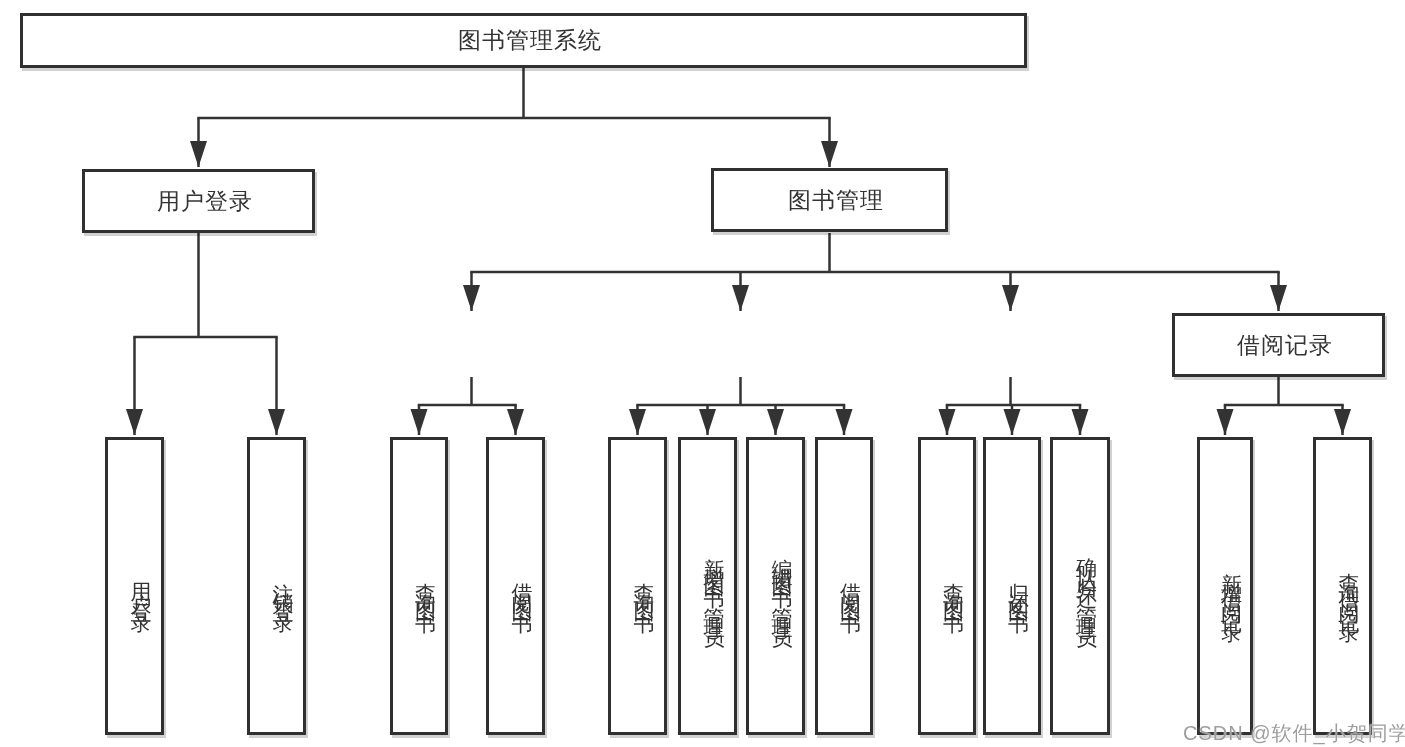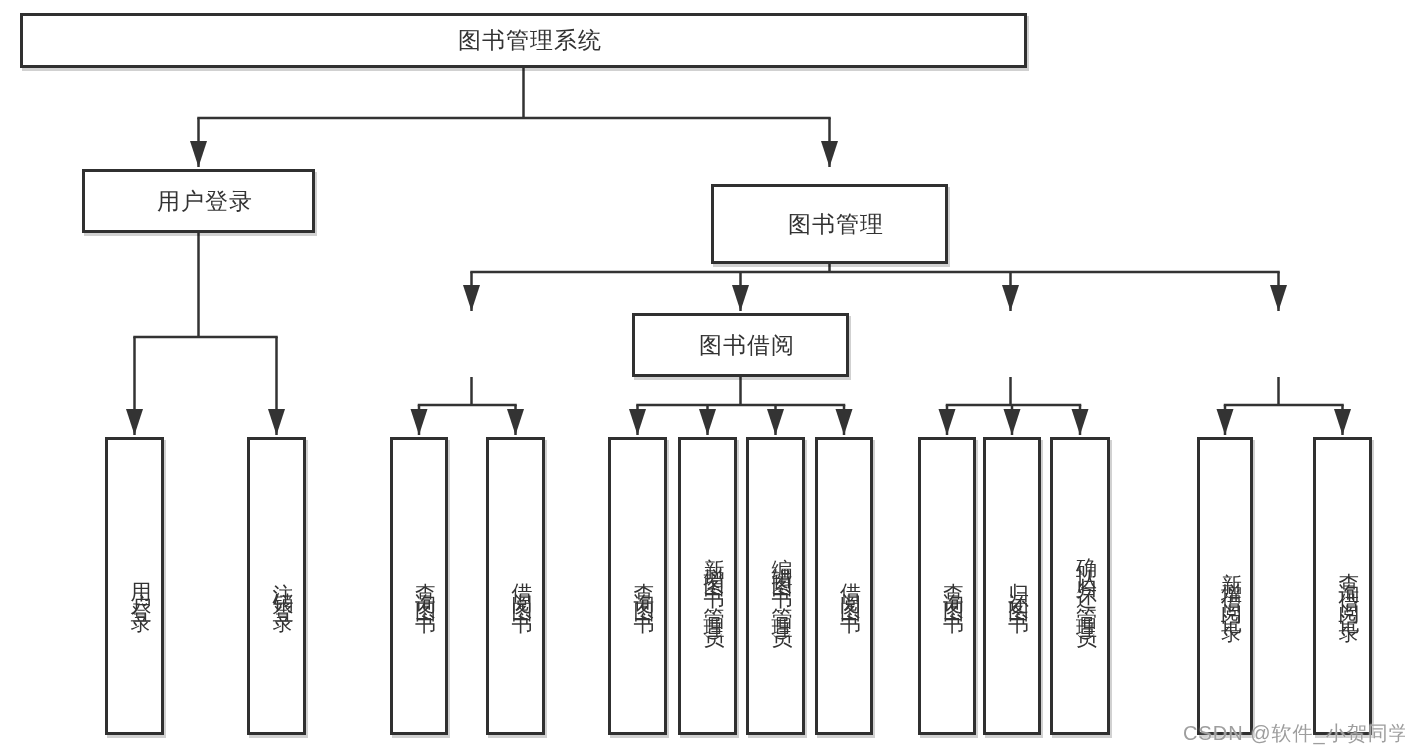--- a/index.html
+++ b/index.html
@@ -94,26 +94,26 @@
     <path d="M1342.5 405 V435" marker-end="url(#arw)"></path>
   </svg>
 
   <div class="node hbox" style="left:20px;top:13px;width:1007px;height:55px">
     <span>图书管理系统</span>
   </div>
 
   <div class="node hbox" style="left:82px;top:169px;width:233px;height:64px">
     <span>用户登录</span>
   </div>
-  <div class="node hbox" style="left:711px;top:184px;width:237px;height:80px">
+  <div class="node hbox" style="left:711px;top:168px;width:237px;height:64px">
     <span>图书管理</span>
   </div>
 
-  <div class="node hbox" style="left:632px;top:313px;width:217px;height:64px">
-    <span>图书借阅</span>
+  <div class="node hbox" style="left:1172px;top:313px;width:213px;height:64px">
+    <span>借阅记录</span>
   </div>
 
   <div class="node vbox" style="left:105px;width:59px">
     <span>用户登录</span>
   </div>
   <div class="node vbox" style="left:247px;width:59px">
     <span>注销登录</span>
   </div>
 
   <div class="node vbox" style="left:390px;width:58px">

